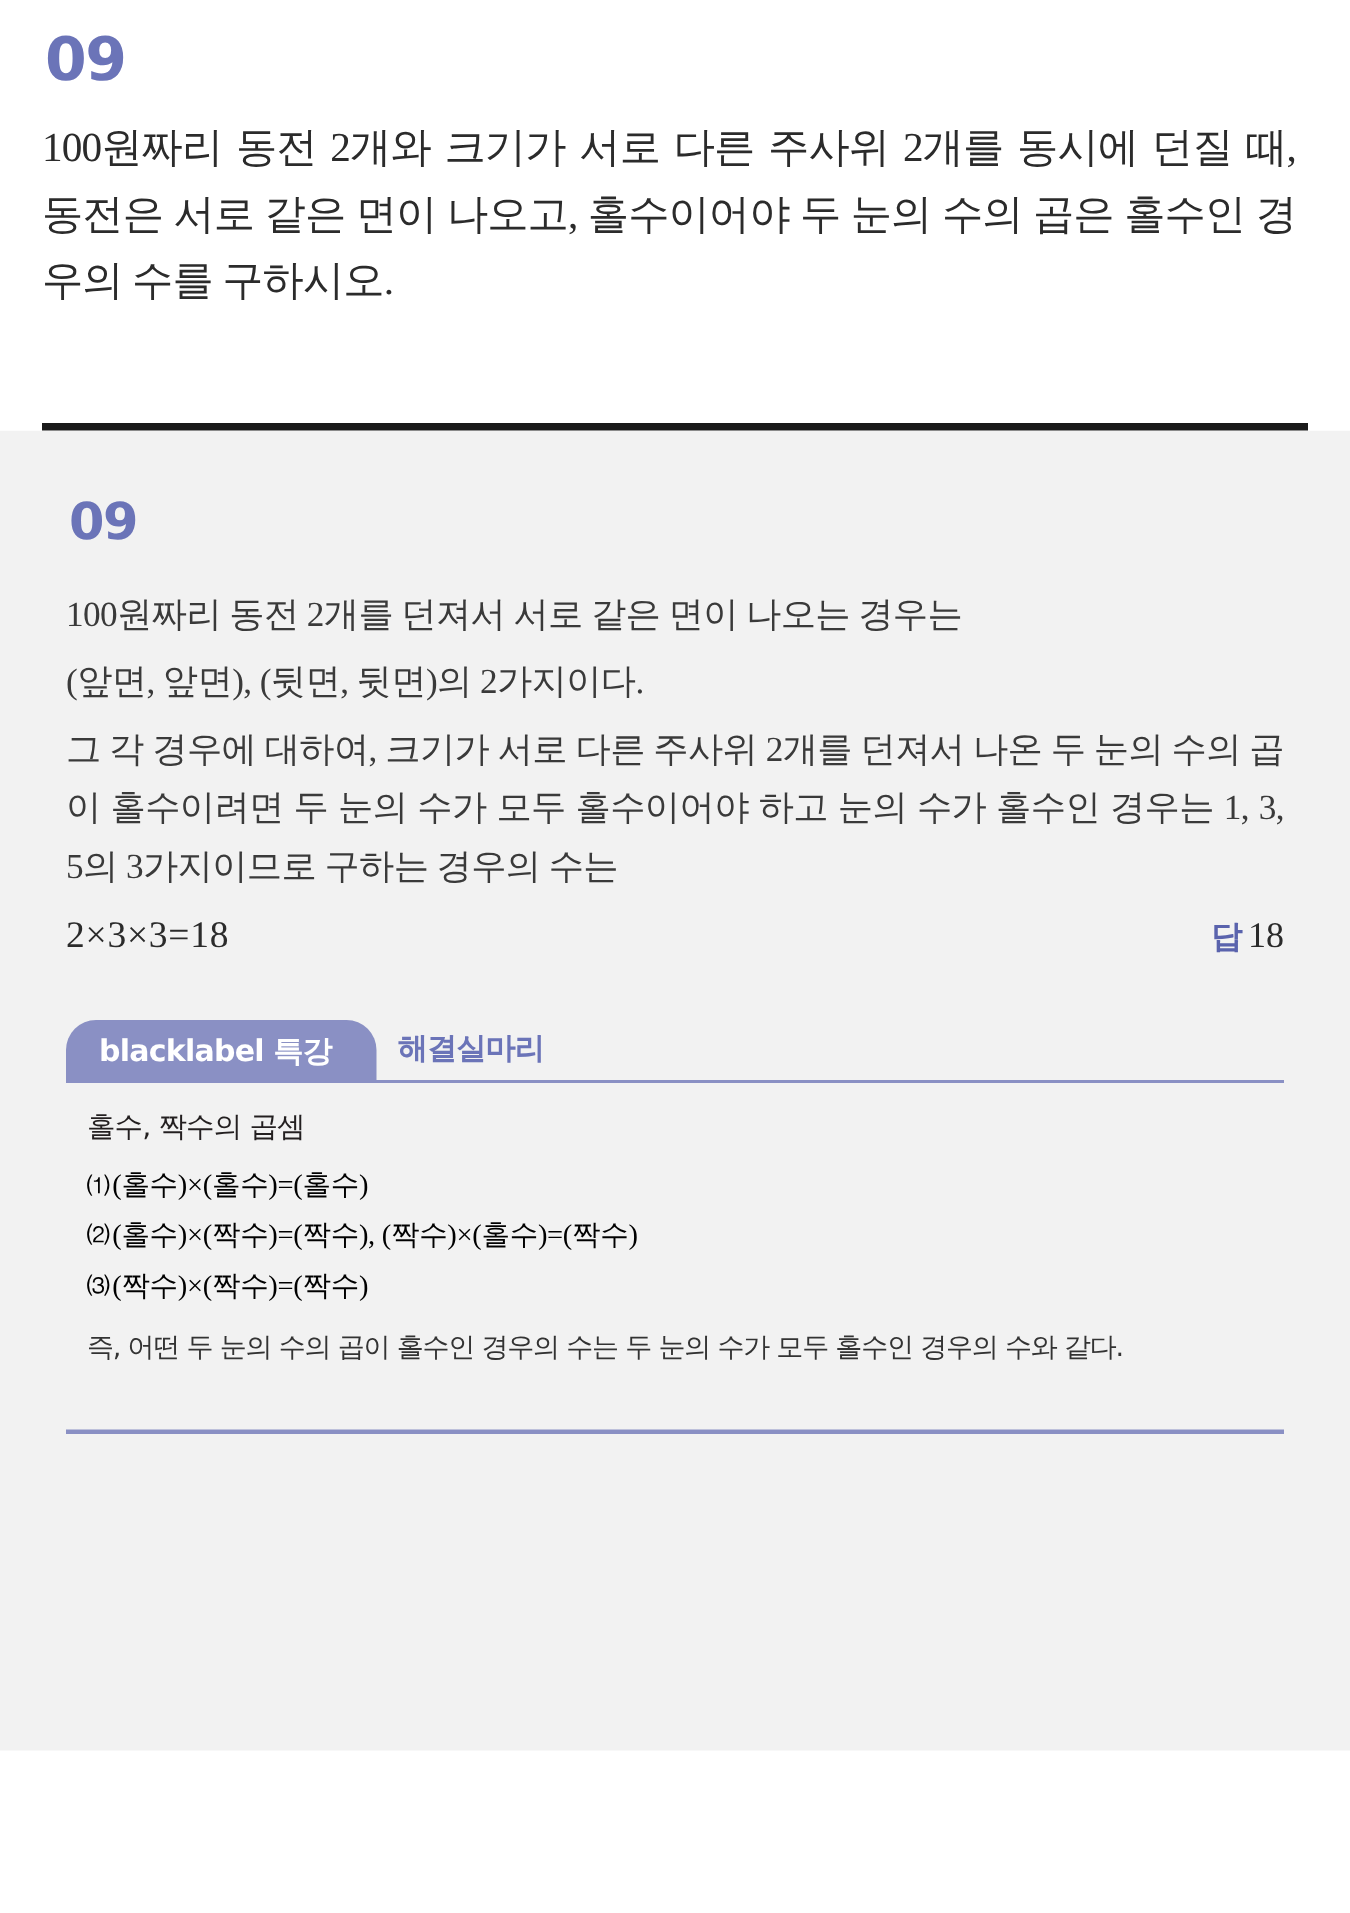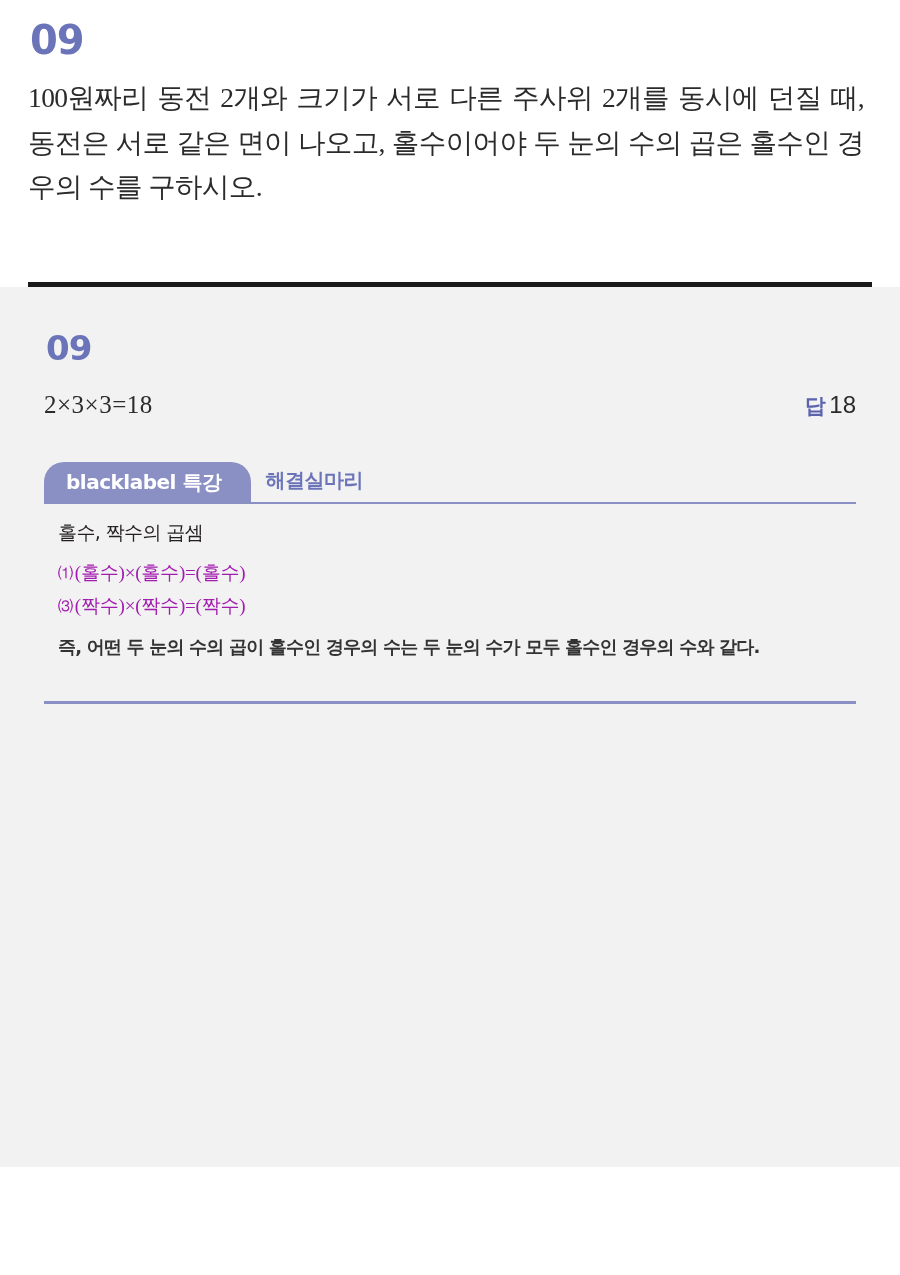--- a/index.html
+++ b/index.html
@@ -67,21 +67,21 @@
     font-size: 23.5px;
     line-height: 1.66;
     color: #3a3a3a;
     letter-spacing: -0.4px;
   }
   .solution-body p.justify {
     text-align: justify;
   }
   .answer-line {
     display: flex;
-    align-items: center;
+    align-items: flex-end;
     justify-content: space-between;
     margin-top: 12px;
   }
   .equation {
     font-family: "Liberation Serif", serif;
     font-size: 25px;
     color: #2b2b2b;
     letter-spacing: 0.5px;
   }
   .answer-box {
@@ -90,21 +90,21 @@
     white-space: nowrap;
   }
   .answer-label {
     color: #5a63ad;
     font-weight: bold;
     font-family: "DejaVu Sans", sans-serif;
     font-size: 21px;
     letter-spacing: -0.5px;
   }
   .answer-value {
-    font-family: Liberation Sans, sans-serif;
+    font-family: Liberation Serif, serif;
     font-size: 24px;
     color: #2b2b2b;
     margin-left: 4px;
   }
 
   
   .tip-block {
     margin-top: 42px;
   }
   .tip-tabs {
@@ -149,59 +149,64 @@
   .tip-title {
     font-family: "DejaVu Sans", sans-serif;
     font-weight: normal;
     font-size: 19px;
     color: #231f20;
     letter-spacing: -0.6px;
     margin-bottom: 12px;
   }
   .tip-item {
     font-size: 19px;
-    color: #a21caf;
+    color: #000000;
     line-height: 1.62;
     letter-spacing: -0.2px;
     margin-bottom: 3px;
   }
   .tip-item .num {
     font-size: 15px;
     vertical-align: 1px;
     margin-right: 2px;
   }
   .tip-note {
     font-family: "DejaVu Sans", sans-serif;
     font-size: 18px;
     color: #333333;
     line-height: 1.62;
     letter-spacing: -0.8px;
     margin-top: 10px;
     text-align: justify;
-    font-weight: 700;
+    font-weight: 400;
   }
   .tip-bottom-rule {
     height: 3px;
     background: #8a90c4;
     width: 100%;
     margin-top: 30px;
   }
 </style>
 </head>
 <body>
 
 <div class="problem-section">
   <div class="problem-number">09</div>
   <div class="problem-body">100원짜리 동전 2개와 크기가 서로 다른 주사위 2개를 동시에 던질 때, 동전은 서로 같은 면이 나오고, 홀수이어야 두 눈의 수의 곱은 홀수인 경우의 수를 구하시오.</div>
   <div class="section-divider"></div>
 </div>
 
 <div class="solution-section">
   <div class="solution-number">09</div>
 
+  <div class="solution-body">
+    <p>100원짜리 동전 2개를 던져서 서로 같은 면이 나오는 경우는</p>
+    <p>(앞면, 앞면), (뒷면, 뒷면)의 2가지이다.</p>
+    <p class="justify">그 각 경우에 대하여, 크기가 서로 다른 주사위 2개를 던져서 나온 두 눈의 수의 곱이 홀수이려면 두 눈의 수가 모두 홀수이어야 하고 눈의 수가 홀수인 경우는 1, 3, 5의 3가지이므로 구하는 경우의 수는</p>
+  </div>
 
   <div class="answer-line">
     <span class="equation">2×3×3=18</span>
     <span class="answer-box">
       <span class="answer-label">답</span><span class="answer-value">18</span>
     </span>
   </div>
 
   <div class="tip-block">
     <div class="tip-tabs">
@@ -210,20 +215,23 @@
     </div>
     <div class="tip-rule"></div>
 
     <div class="tip-content">
       <div class="tip-title">홀수, 짝수의 곱셈</div>
 
       <div class="tip-item">
         <span class="num">⑴</span><span>(홀수)×(홀수)=(홀수)</span>
       </div>
       <div class="tip-item">
+        <span class="num">⑵</span><span>(홀수)×(짝수)=(짝수), (짝수)×(홀수)=(짝수)</span>
+      </div>
+      <div class="tip-item">
         <span class="num">⑶</span><span>(짝수)×(짝수)=(짝수)</span>
       </div>
 
       <div class="tip-note">즉, 어떤 두 눈의 수의 곱이 홀수인 경우의 수는 두 눈의 수가 모두 홀수인 경우의 수와 같다.</div>
     </div>
 
     <div class="tip-bottom-rule"></div>
   </div>
 </div>
 

